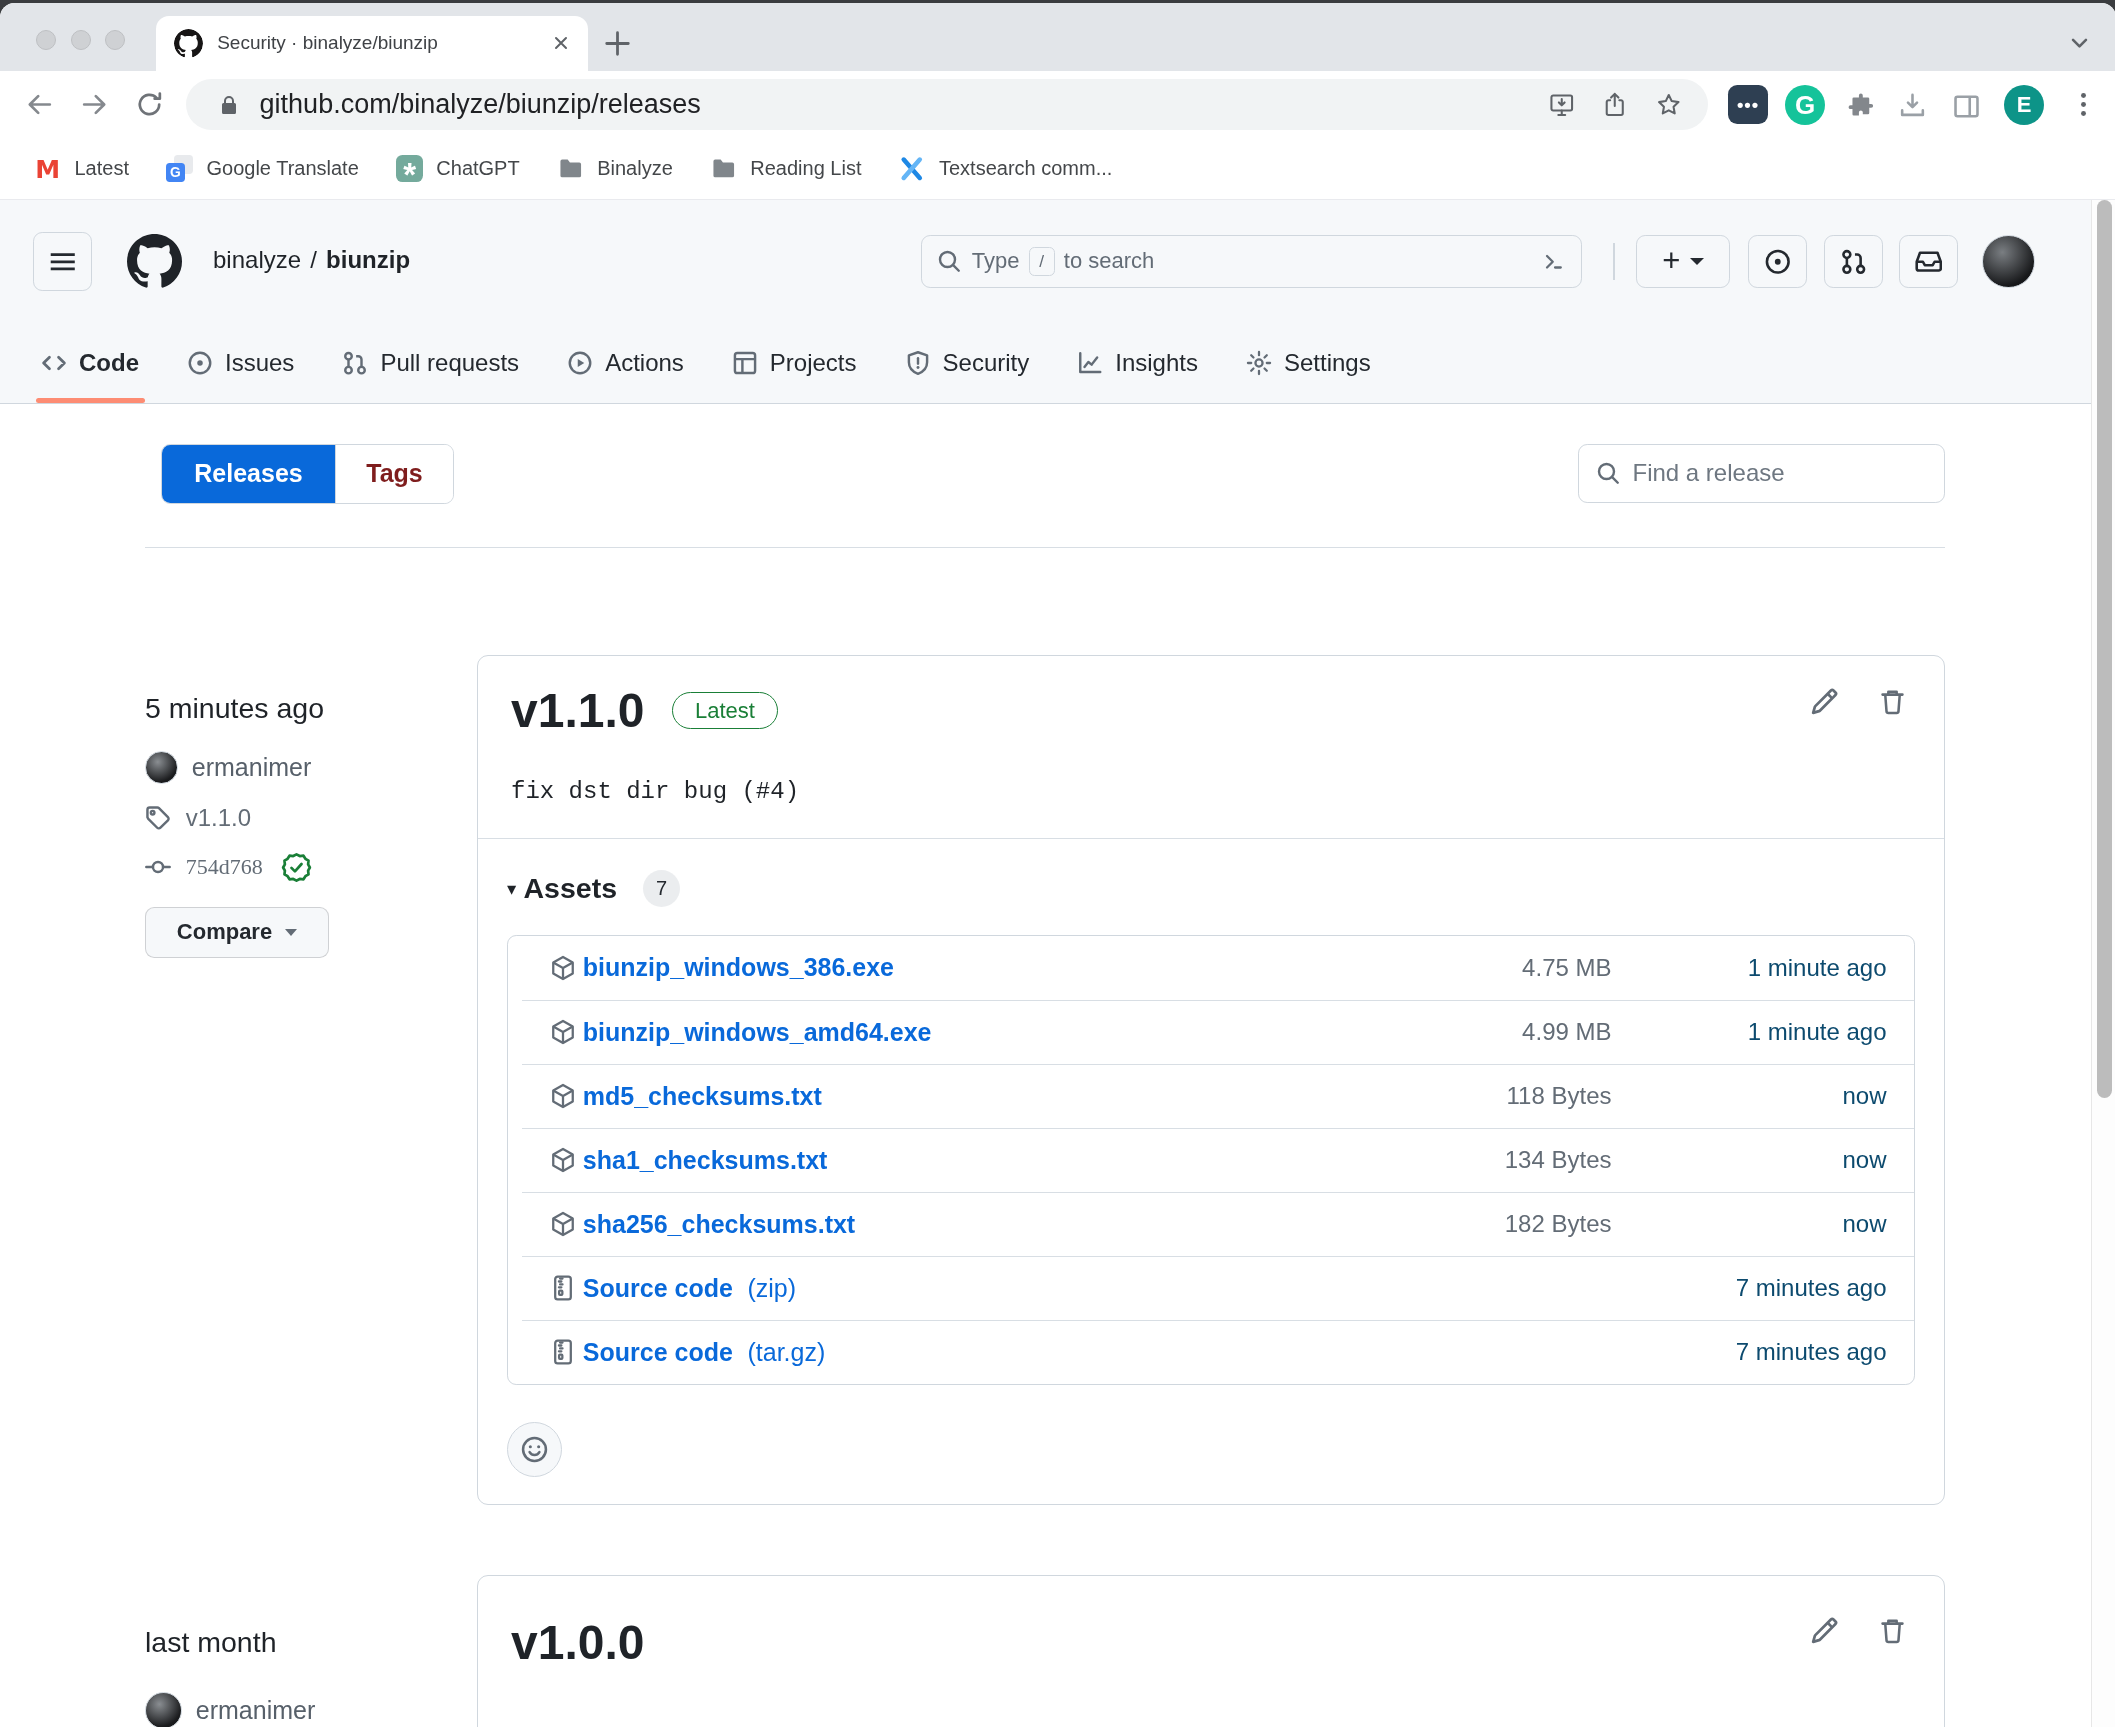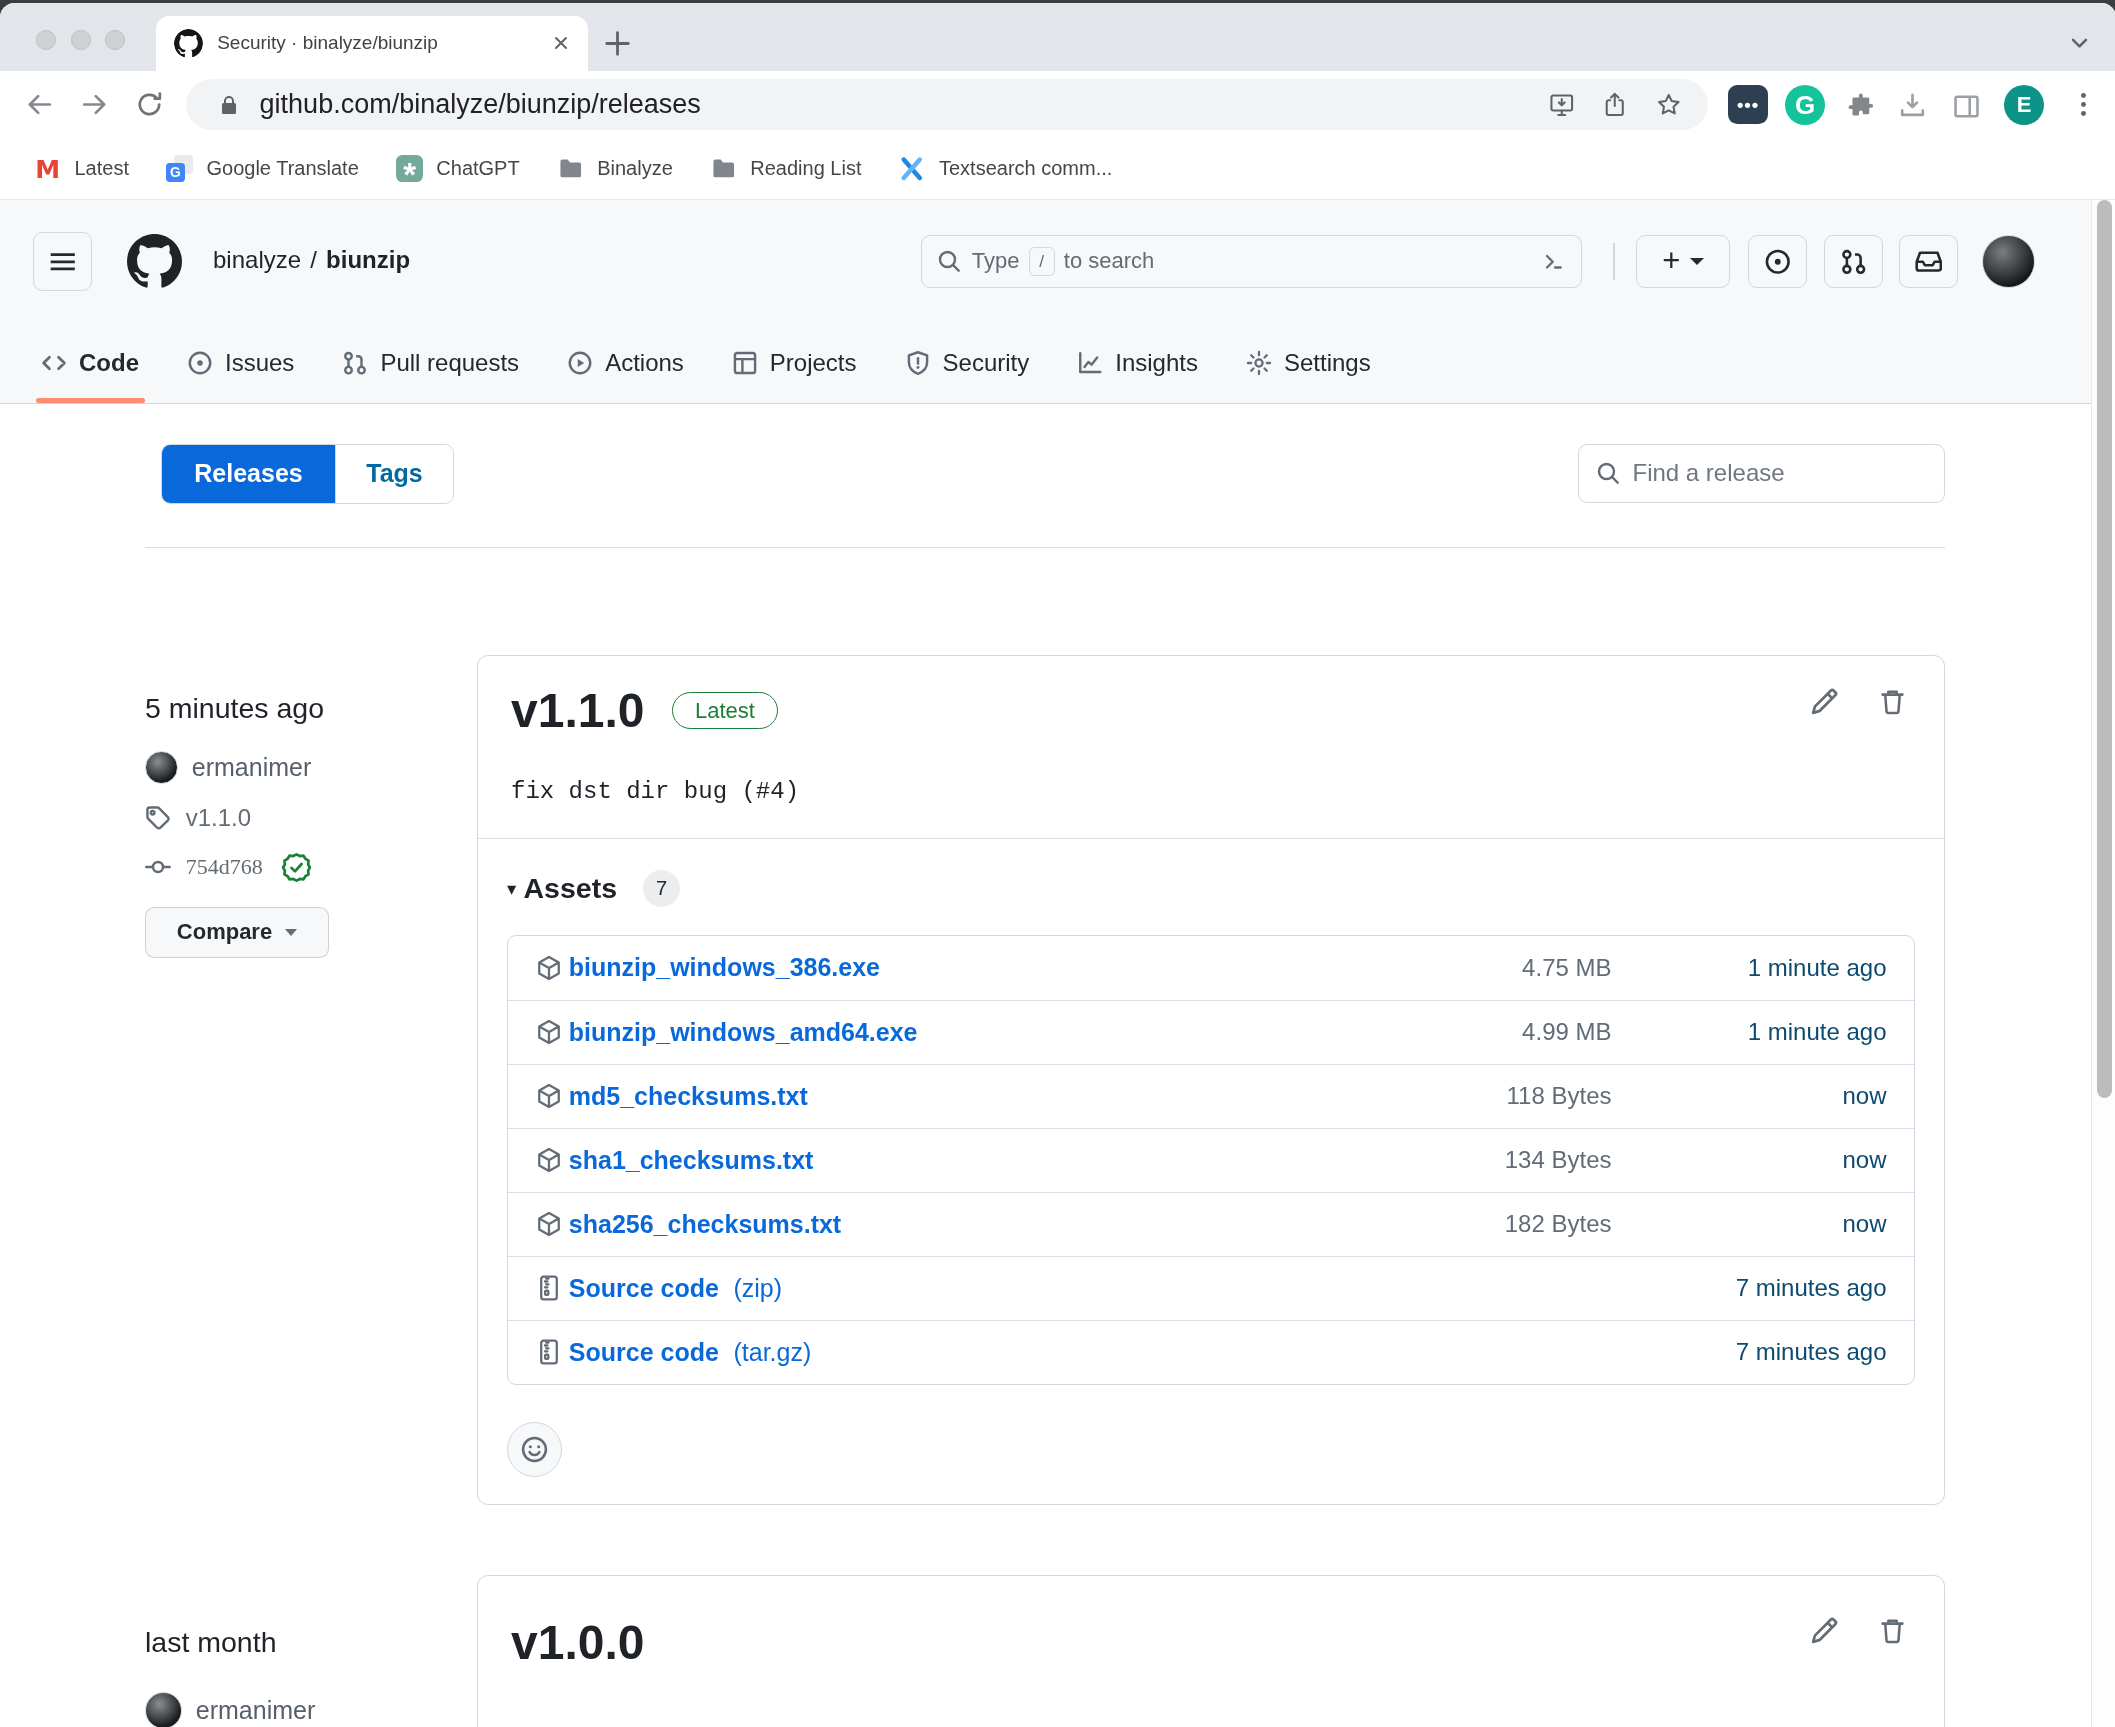--- a/index.html
+++ b/index.html
@@ -97,21 +97,21 @@
 
   
   .content { position:relative; height:1323px; background:#fff; overflow:hidden; }
   .container { position:relative; margin-left:145px; width:1800px; padding-top:40px; }
 
   .ctl-row { position:relative; height:60px; }
   .seg { position:absolute; left:16px; top:0; display:flex; height:60px; border:1.8px solid #d0d7de;
          border-radius:9.2px; overflow:hidden; }
   .seg-a { width:173px; background:#0969da; color:#fff; font-size:25px; font-weight:600;
            display:grid; place-items:center; }
-  .seg-b { width:118px; background:#fff; color:#0369a1; font-size:25px; font-weight:600;
+  .seg-b { width:118px; background:#fff; color:#7f1d1d; font-size:25px; font-weight:600;
            display:grid; place-items:center; border-left:1.8px solid #d0d7de; }
   .draft-btn { position:absolute; right:389px; top:0; width:303px; height:59px; background:#f6f8fa;
                border:1.8px solid rgba(31,35,40,.18); border-radius:9.2px; font-size:24px; font-weight:600;
                color:#24292f; display:grid; place-items:center; }
   .find { position:absolute; right:0; top:0; width:367px; height:59px; border:1.8px solid #d0d7de;
           border-radius:9.2px; background:#fff; display:flex; align-items:center; padding:0 16.5px; }
   .find .mag { width:24px; height:24px; color:#636c76; margin-right:13px; flex:none; }
   .find input { border:none; outline:none; font-size:24px; color:#24292f; width:100%;
                 font-family:inherit; background:transparent; }
   .find input::placeholder { color:#6e7781; }
@@ -143,21 +143,21 @@
                   border-radius:22px; padding:6.4px 22px; line-height:1; }
   .card-actions { position:absolute; top:31px; right:37px; display:flex; gap:39px; color:#636c76; }
   .card-actions .aic { width:29px; height:29px; }
   .desc { margin-top:40px; font-family:Liberation Mono, monospace;
           font-size:24px; color:#1f2328; }
   .card-body { padding:31px 29px 27.5px; }
   .assets-head { display:flex; align-items:center; font-size:28.5px; font-weight:700; color:#1f2328; }
   .tri { font-size:18.4px; margin-right:7.3px; color:#1f2328; }
   .counter { margin-left:26px; width:37px; height:37px; border-radius:50%; background:rgba(175,184,193,.25);
              font-size:20px; font-weight:500; display:grid; place-items:center; color:#24292f; }
-  .atable { margin-top:27.5px; border:1.8px solid #d0d7de; border-radius:9.2px; overflow:hidden; }
+  .atable { margin-top:27.5px; border:1.8px solid #d0d7de; border-radius:9.2px; overflow:hidden;padding-left:14px; }
   .arow { height:64px; display:flex; align-items:center; padding:0 27.5px; border-top:1.8px solid #d8dee4; }
   .arow:first-child { border-top:none; }
   .aname { flex:1; display:flex; align-items:center; gap:7.3px; min-width:0; }
   .aname .fico { width:26px; height:26px; flex:none; color:#636c76; }
   .alink { color:#0969da; font-size:25px; font-weight:600; white-space:nowrap; }
   .asuffix { color:#0969da; font-size:25px; font-weight:400; margin-left:7.3px; }
   .asize { width:248px; text-align:right; color:#636c76; font-size:24px; flex:none; }
   .atime { width:275px; text-align:right; color:#0c4a6e; font-size:24px; flex:none; }
   .smiley-btn { margin-top:37px; width:55px; height:55px; border-radius:50%; border:1.8px solid #d0d7de;
                 background:#f6f8fa; display:grid; place-items:center; color:#636c76; }

